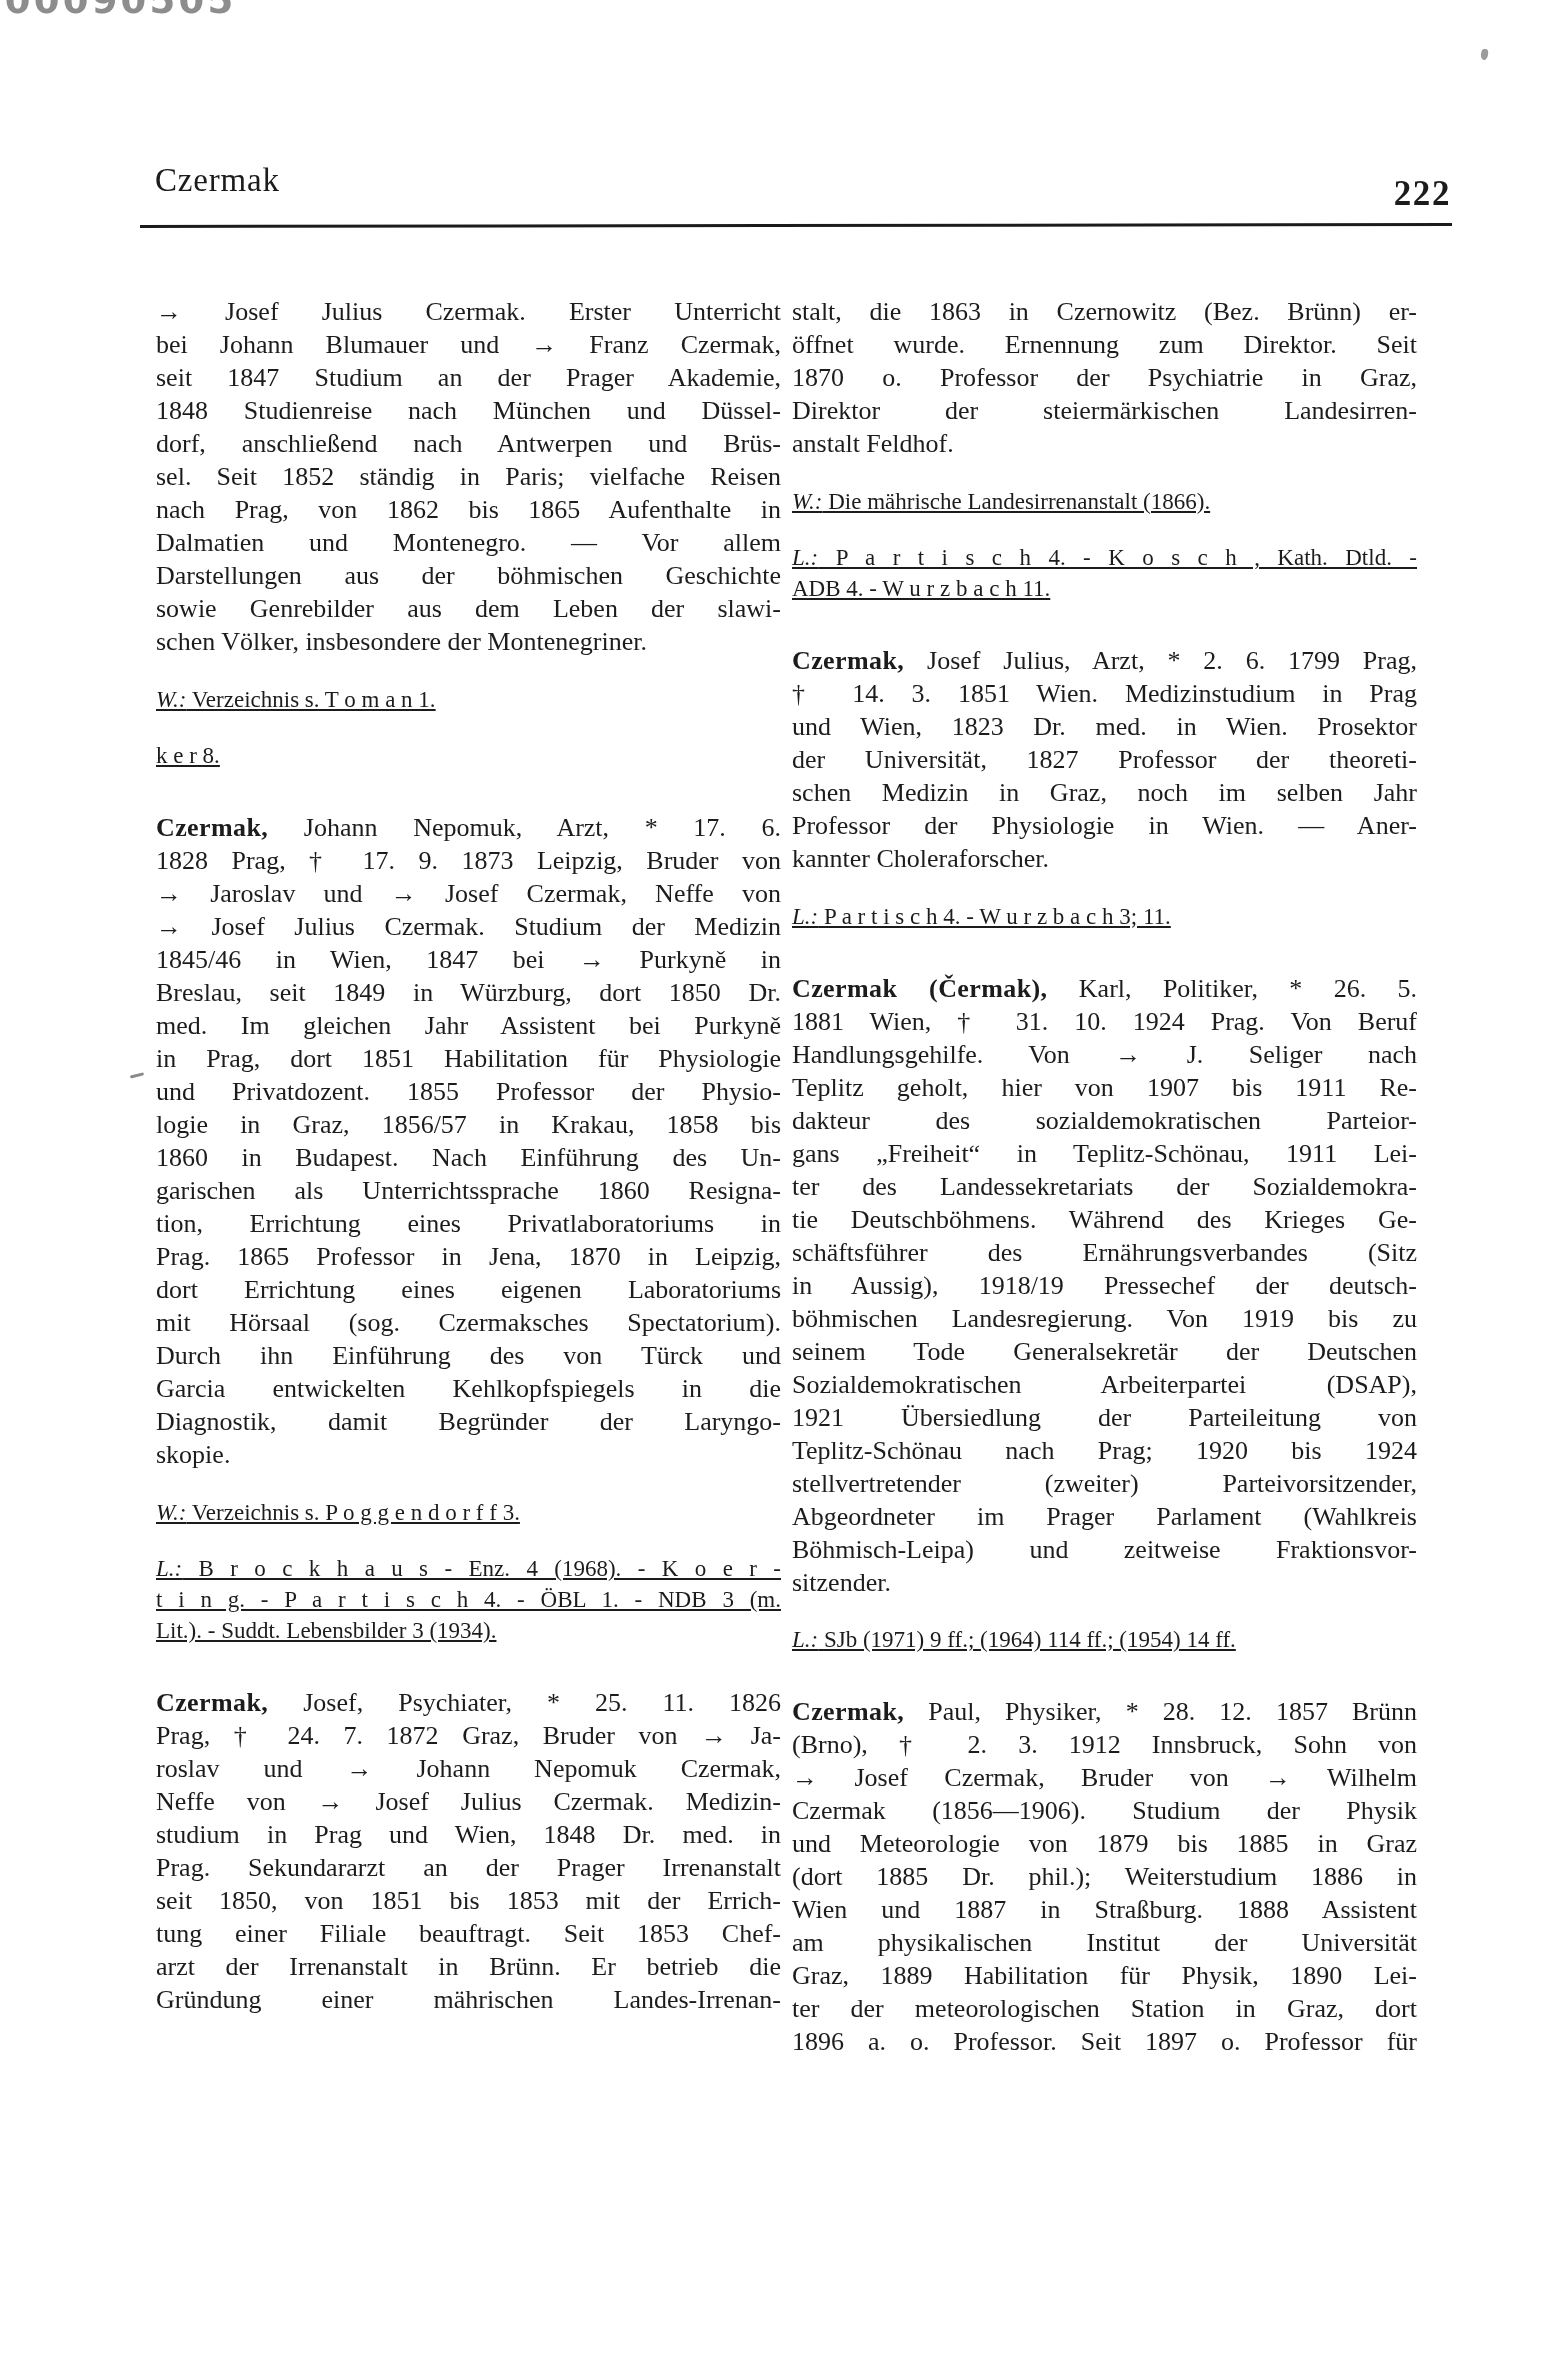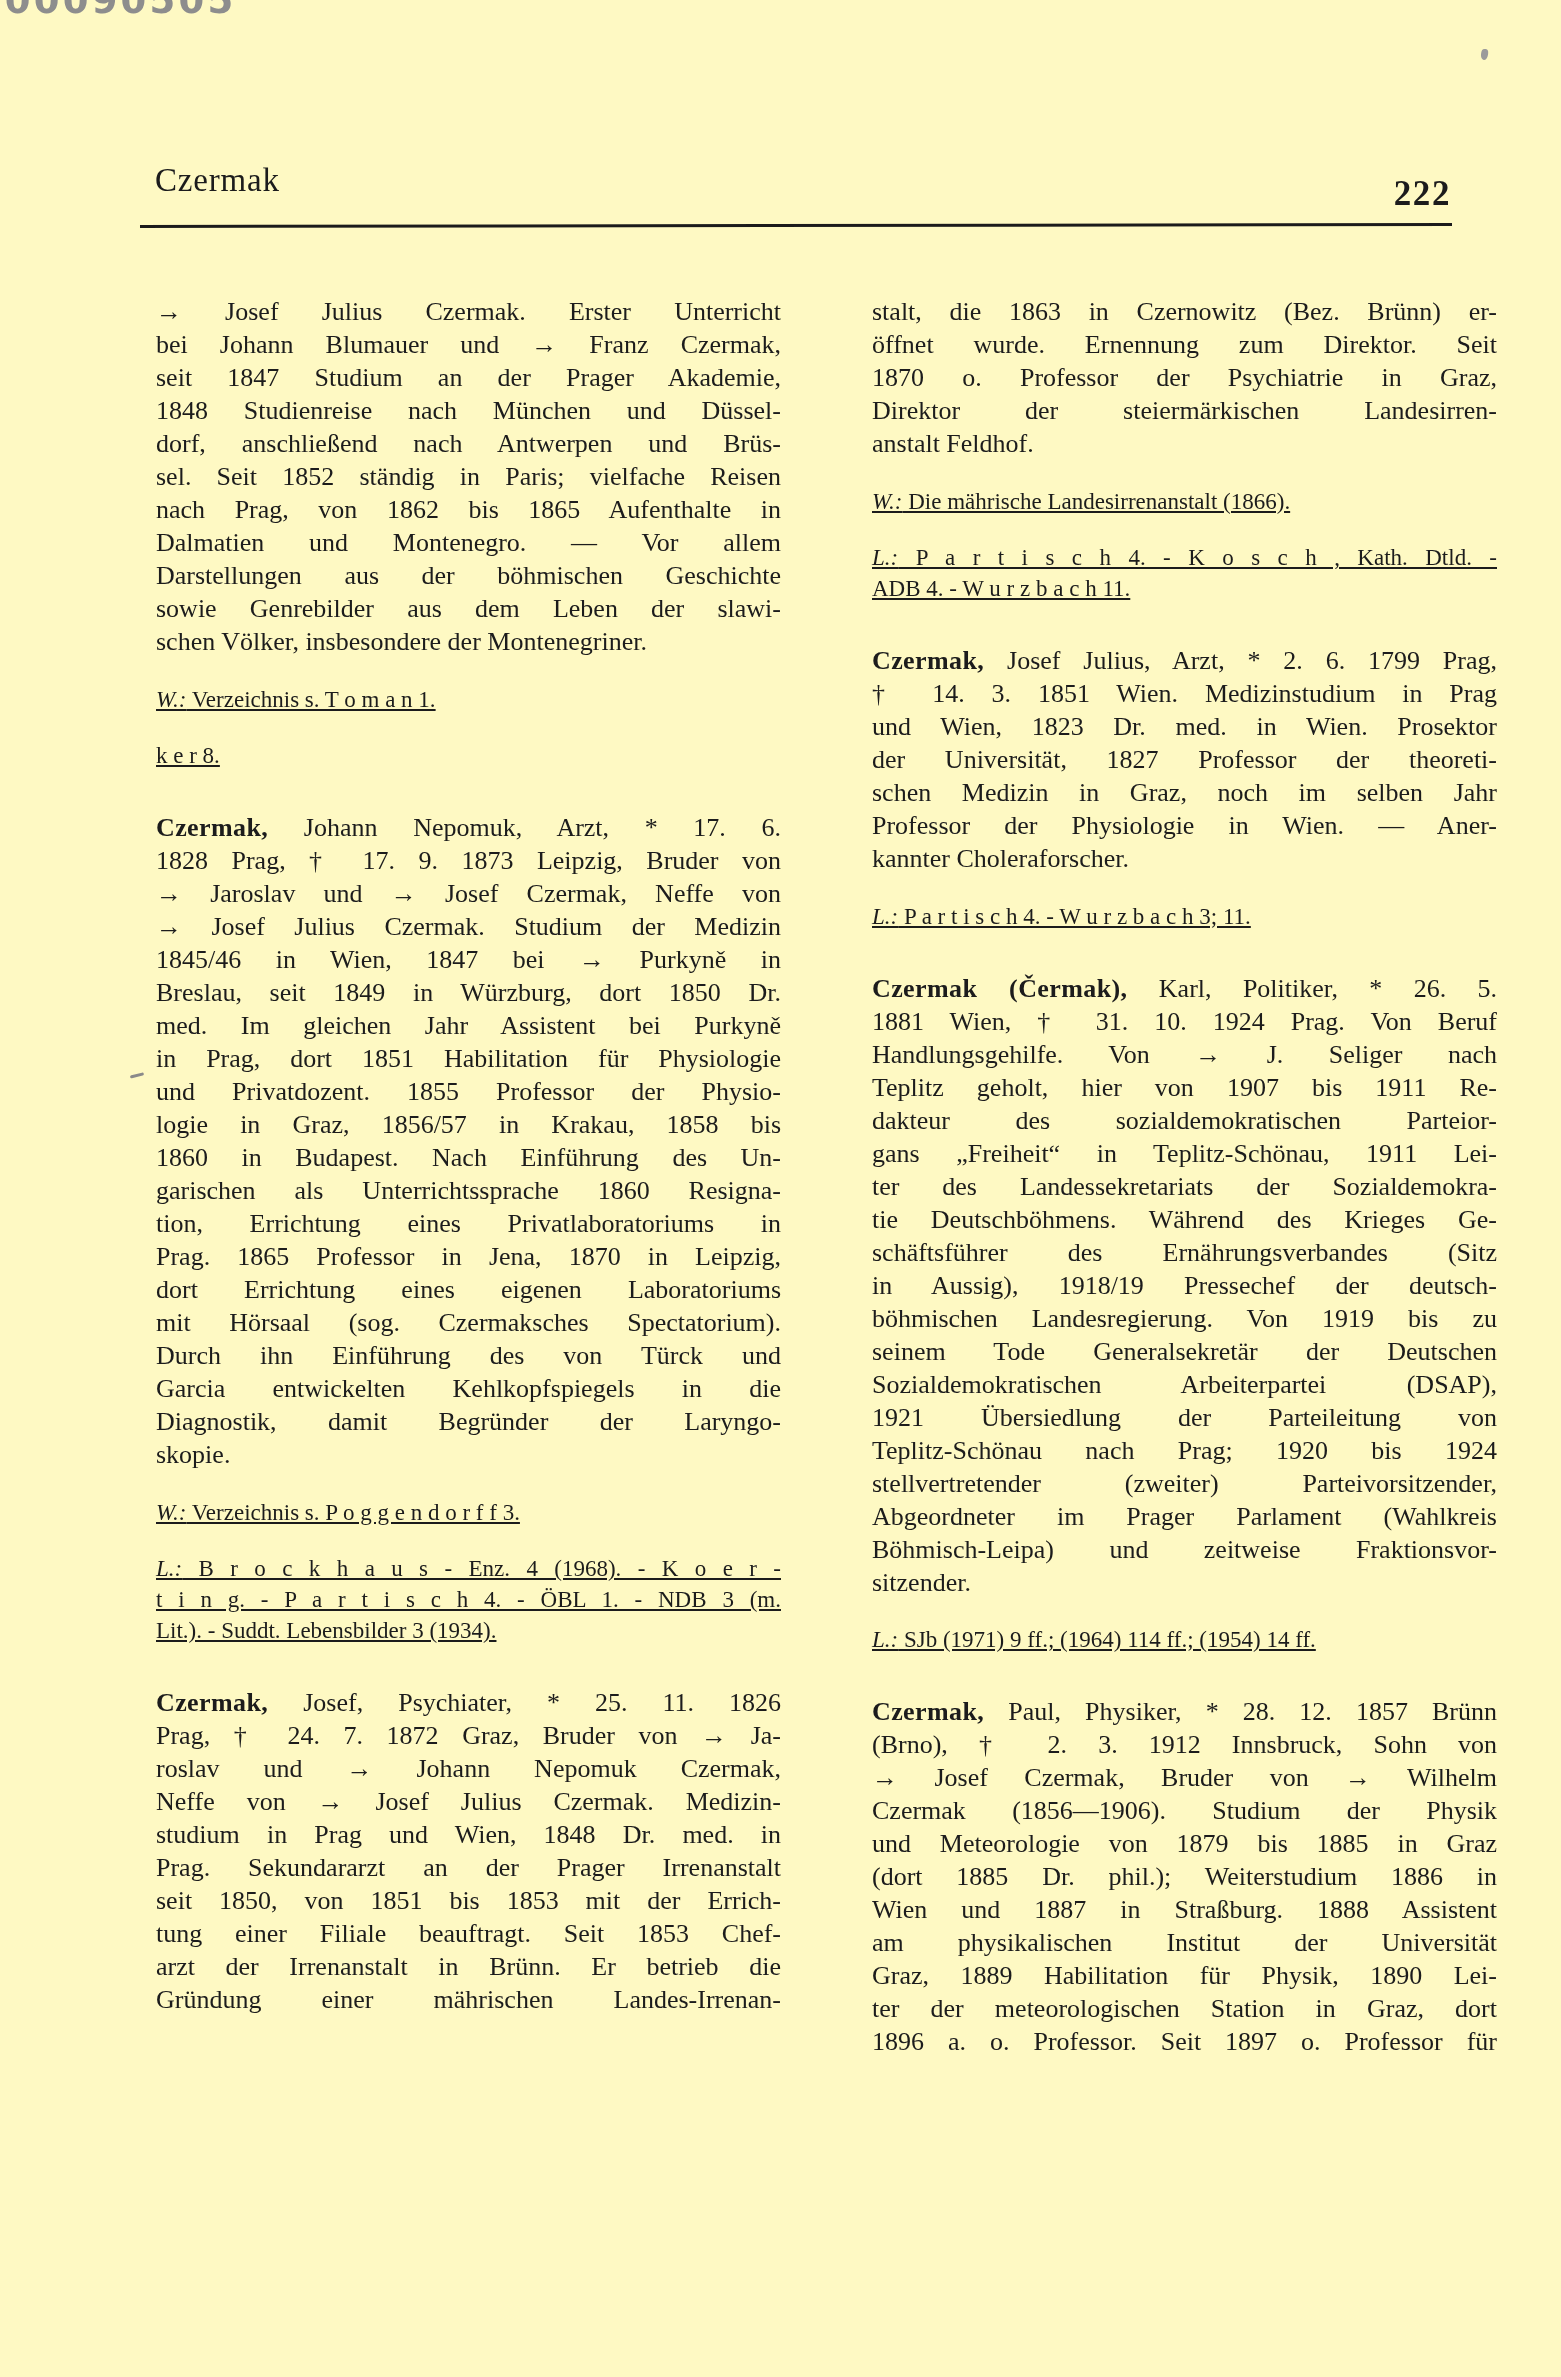--- a/index.html
+++ b/index.html
@@ -1,18 +1,18 @@
 <!DOCTYPE html>
 <html style="font-size:12.8px"><head>
 <meta charset="utf-8">
 <style>
   html,body { margin:0; padding:0; background:#e8e8e8; }
   .page {
     position:relative; width:1561px; height:2377px;
-    background:#fef9c3; overflow:hidden;
+    background:#ffffff; overflow:hidden;
     font-family:"Liberation Serif","DejaVu Serif",serif;
     color:#1c1c1c;
   }
   .scan-id {
     position:absolute; left:4.8px; top:-21px;
     font-family:"DejaVu Sans",sans-serif; font-size:37px; font-weight:bold;
     color:#8d8d8d; letter-spacing:3.2px;
   }
   .header-title {
     position:absolute; left:155px; top:162px;
@@ -29,21 +29,21 @@
   .ink-speck {
     position:absolute; left:1481px; top:49px; width:7.2px; height:11px;
     background:#9b9b9b; border-radius:50% 50% 60% 60%; transform:rotate(8deg);
   }
   .margin-mark {
     position:absolute; left:130px; top:1074px; width:13.5px; height:3.2px;
     background:#8a8a8a; border-radius:1.6px; transform:rotate(-14deg);
   }
   .col { position:absolute; top:279px; width:625px; }
   .col-left  { left:156px; }
-  .col-right { left:872px; }
+  .col-right { left:792px; }
   .block { margin:0; }
   .block.body { font-size:26px; line-height:33px; }
   .block.ref  { font-size:23px; line-height:31px;text-decoration:underline; }
   .block.ref  { margin-top:25.5px; }
   .block.body { margin-top:40px; }
   .col .block:first-child { margin-top:16px; }
   .line { text-align:justify; text-align-last:justify; }
   .line.unjust { text-align-last:left; }
   .seg-bold { font-weight:bold; letter-spacing:0.4px; }
   .seg-italic { font-style:italic; }

